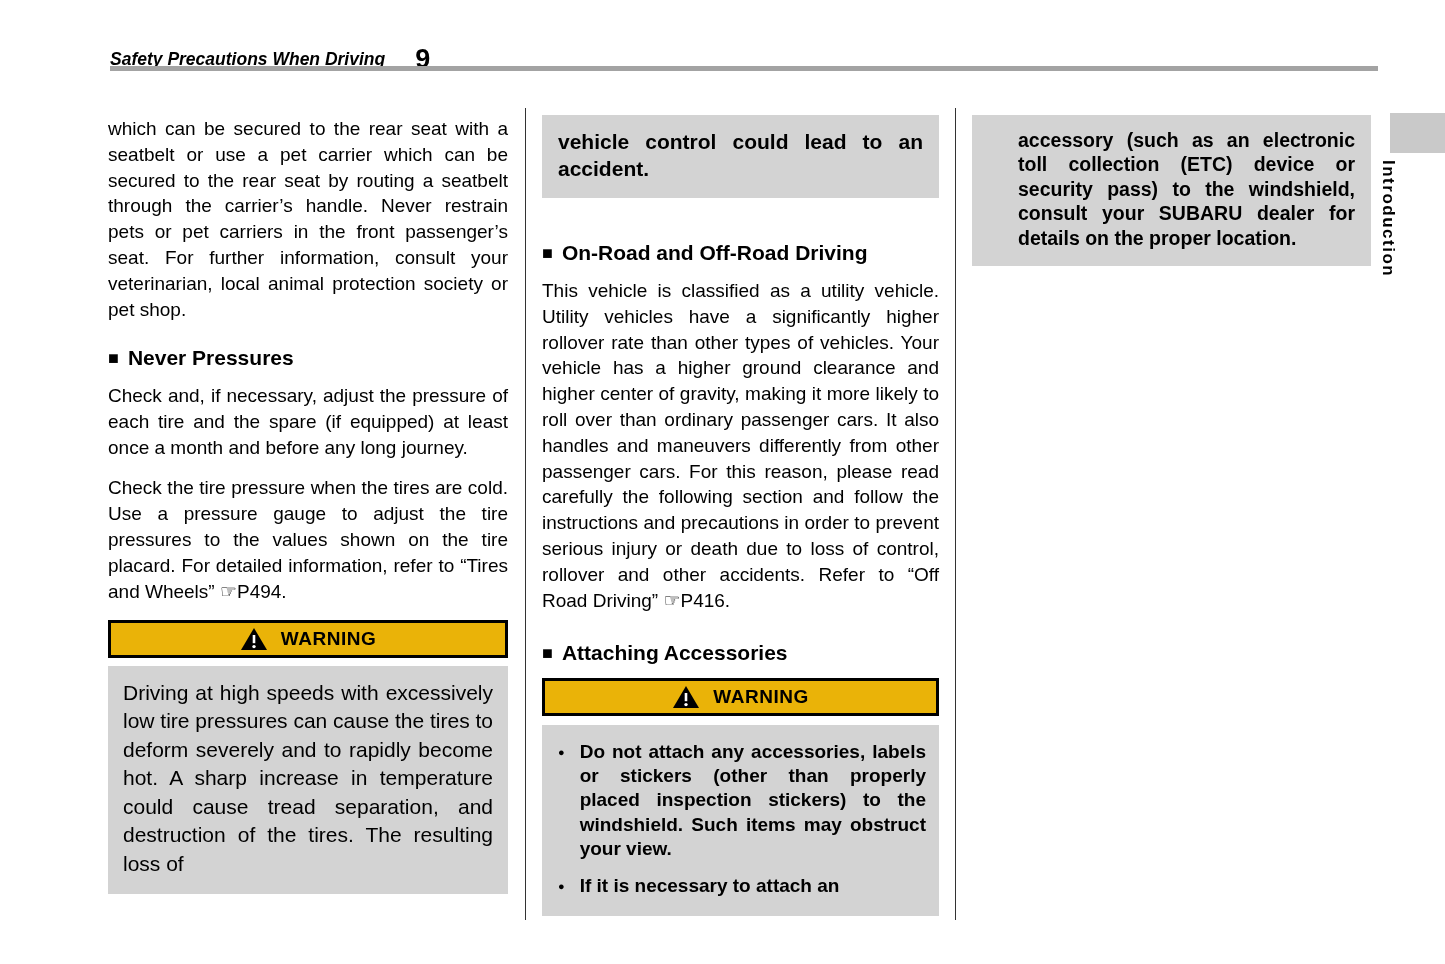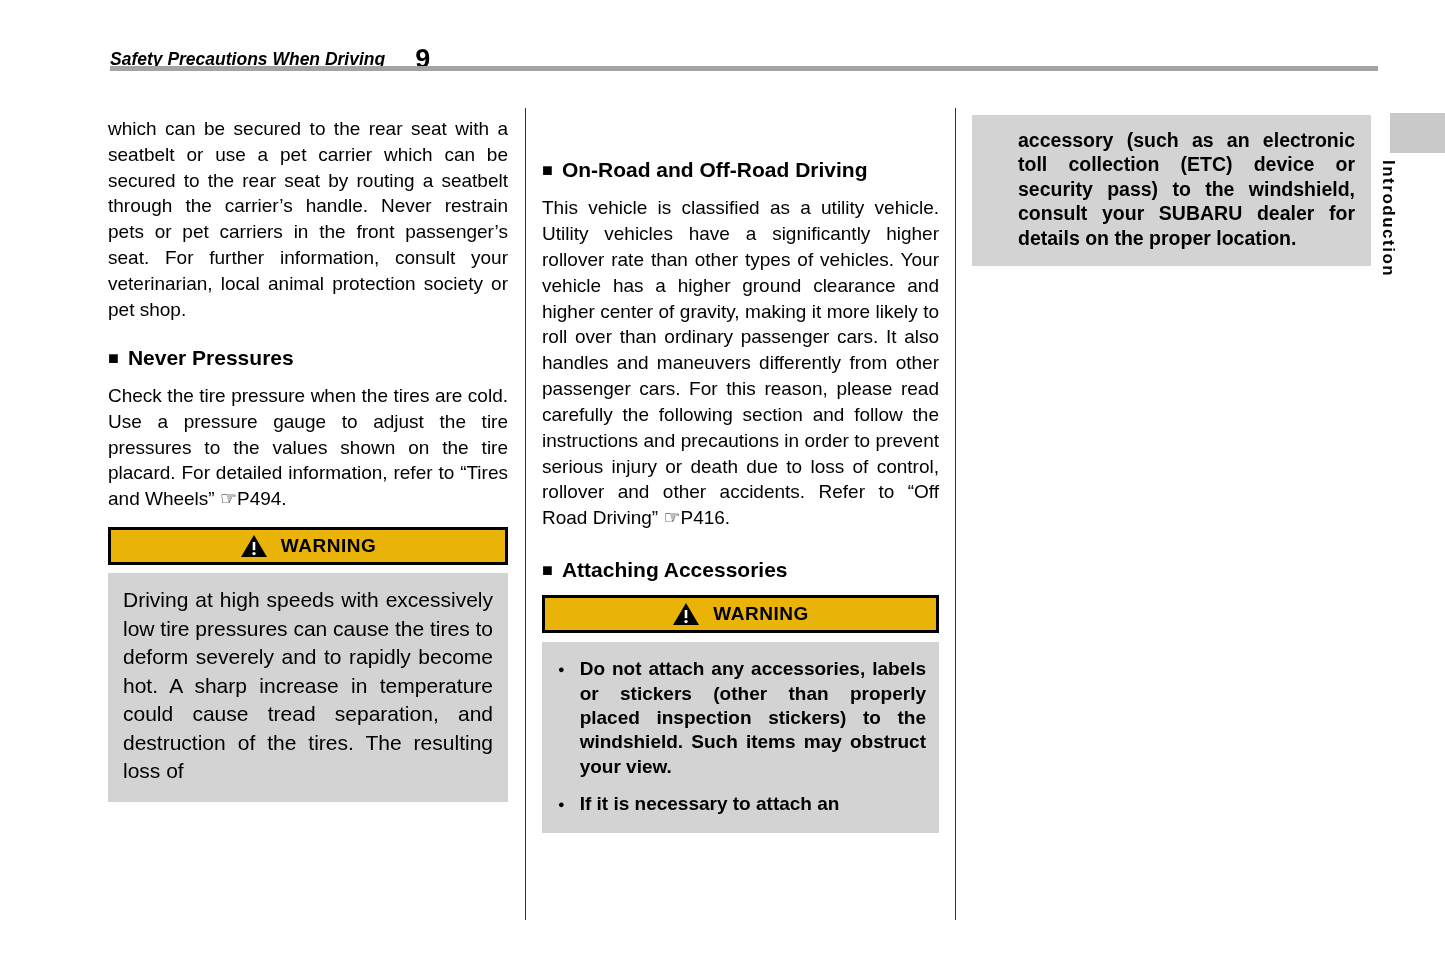--- a/index.html
+++ b/index.html
@@ -113,36 +113,38 @@
 
 <div class="col col-1">
 
   <p class="para">which can be secured to the rear seat with a seatbelt or use a pet carrier which can be secured to the rear seat by routing a seatbelt through the carrier’s handle. Never restrain pets or pet carriers in the front passenger’s seat. For further information, consult your veterinarian, local animal protection society or pet shop.</p>
 
   <div class="heading">
     <span class="sq">■</span>
     <span class="heading-text">Never Pressures</span>
   </div>
 
+  <p class="para">Check and, if necessary, adjust the pressure of each tire and the spare (if equipped) at least once a month and before any long journey.</p>
   <p class="para">Check the tire pressure when the tires are cold. Use a pressure gauge to adjust the tire pressures to the values shown on the tire placard. For detailed information, refer to “Tires and Wheels” ☞P494.</p>
 
   <div class="warn-header">
     <svg class="tri-icon" width="28" height="24" viewBox="0 0 28 24">
       <path d="M14 1 L27 23 L1 23 Z" fill="#000"></path>
       <rect x="12.7" y="8" width="2.6" height="8.2" fill="#fff"></rect>
       <circle cx="14" cy="19.6" r="1.7" fill="#fff"></circle>
     </svg>
     <span>WARNING</span>
   </div>
   <div class="warn-body">Driving at high speeds with excessively low tire pressures can cause the tires to deform severely and to rapidly become hot. A sharp increase in temperature could cause tread separation, and destruction of the tires. The resulting loss of</div>
 
 </div>
 
 <div class="col col-2">
 
+  <div class="cont-box">vehicle control could lead to an accident.</div>
 
   <div class="heading" style="margin-top:42px;">
     <span class="sq">■</span>
     <span class="heading-text heading-text-narrow">On-Road and Off-Road Driving</span>
   </div>
 
   <p class="para">This vehicle is classified as a utility vehicle. Utility vehicles have a significantly higher rollover rate than other types of vehicles. Your vehicle has a higher ground clearance and higher center of gravity, making it more likely to roll over than ordinary passenger cars. It also handles and maneuvers differently from other passenger cars. For this reason, please read carefully the following section and follow the instructions and precautions in order to prevent serious injury or death due to loss of control, rollover and other accidents. Refer to “Off Road Driving” ☞P416.</p>
 
   <div class="heading" style="margin-top:26px;">
     <span class="sq">■</span>

